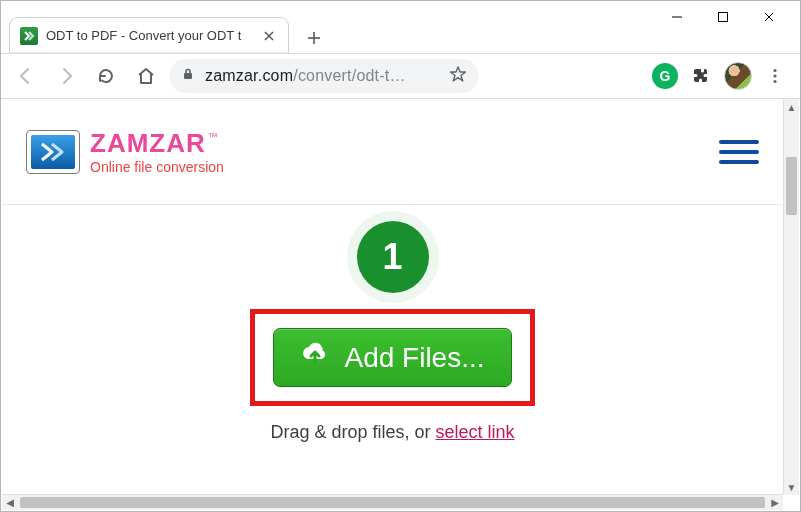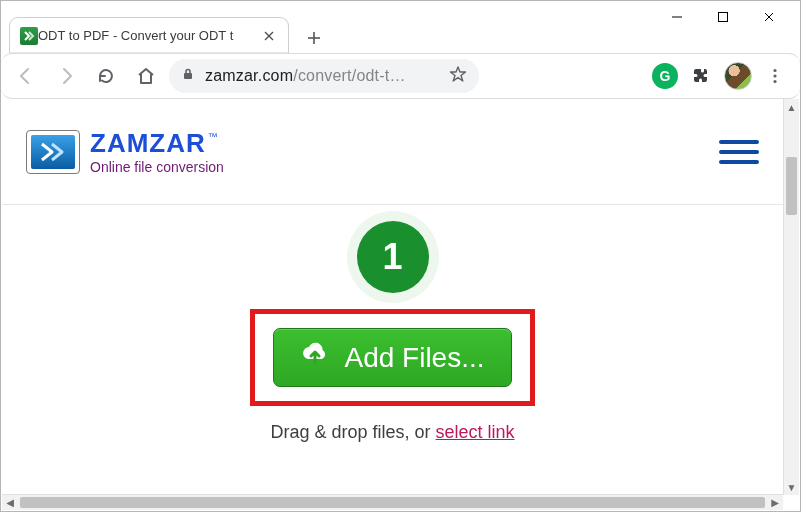--- a/index.html
+++ b/index.html
@@ -18,21 +18,21 @@
     font-size: 14px; color: #000;
   }
   .tabstrip {
     position: absolute; left: 8px; top: 14px; height: 38px; display: flex; align-items: flex-end;
     gap: 0;
   }
   .tab {
     height: 36px; min-width: 280px; max-width: 330px; background: #fff;
     border: 1px solid #cfcfcf; border-bottom: none;
     border-top-left-radius: 9px; border-top-right-radius: 9px;
-    display: flex; align-items: center; padding: 0 10px; gap: 0;
+    display: flex; align-items: center; padding: 0 10px; gap: 8px;
     box-shadow: 0 -1px 0 #e9e9e9 inset;
   }
   .tab .favicon {
     width: 18px; height: 18px; background: linear-gradient(180deg,#2f9e48,#1d7a33);
     border-radius: 2px; display: flex; align-items: center; justify-content: center;
   }
   .tab .favicon svg { display:block; }
   .tab .tab-title {
     flex: 1; white-space: nowrap; overflow: hidden; text-overflow: ellipsis;
     font-size: 13px; color: #3b3b3b;
@@ -41,21 +41,21 @@
     width: 18px; height: 18px; display:flex; align-items:center; justify-content:center;
     font-size: 14px; color:#555;
   }
   .newtab-btn {
     width: 30px; height: 30px; margin-left: 10px; display:flex; align-items:center; justify-content:center;
     font-size: 20px; color:#555;
   }
   
   .toolbar {
     height: 46px; border-top: 1px solid #dcdcdc; border-bottom: 1px solid #dcdcdc;
-    display: flex; align-items: center; padding: 0 8px; gap: 6px; background:#fff;border-radius:11px;
+    display: flex; align-items: center; padding: 0 8px; gap: 6px; background:#fff;
   }
   .tbtn {
     width: 34px; height: 34px; display:flex; align-items:center; justify-content:center;
     color:#5f6368; border-radius:50%;
   }
   .tbtn.disabled { color:#bcbcbc; }
   .omnibox {
     flex:1; height: 34px; background:#f1f3f4; border-radius:17px;
     display:flex; align-items:center; padding:0 12px; gap:10px; color:#5f6368;
     max-width: 310px;
@@ -116,23 +116,23 @@
   .logo { display:flex; align-items:center; gap:10px; }
   .logo-mark {
     width:54px; height:44px; background:#fff; border:1px solid #7a7a7a; border-radius:4px;
     display:flex; align-items:center; justify-content:center;
   }
   .logo-mark .inner {
     width:44px; height:34px; background:linear-gradient(180deg,#3aa0e8,#0a5ca3);
     border-radius:2px; display:flex; align-items:center; justify-content:center;
   }
   .logo-text { display:flex; flex-direction:column; line-height:1; }
-  .logo-text .brand { font-size:26px; font-weight:700; letter-spacing:1px; color:#1d4ed8; display:flex; align-items:flex-start; gap:2px;}
+  .logo-text .brand { font-size:26px; font-weight:700; letter-spacing:1px; color:#ec4899; display:flex; align-items:flex-start; gap:2px;}
   .logo-text .brand .tm { font-size:10px; font-weight:400; position:relative; top:2px; }
-  .logo-text .tagline { font-size:14px; color:#701a75; margin-top:4px; }
+  .logo-text .tagline { font-size:14px; color:#ef4444; margin-top:4px; }
   .hamburger { width:40px; height:32px; display:flex; flex-direction:column; justify-content:center; gap:6px; }
   .hamburger span { height:4px; background:#0d4aa0; border-radius:2px; }
   .main {
     display:flex; flex-direction:column; align-items:center; padding-top:16px; gap:16px;
   }
   .step-badge {
     width:72px; height:72px; border-radius:50%; background:#1a8f2e; color:#fff;
     display:flex; align-items:center; justify-content:center; font-size:36px; font-weight:700;
     box-shadow: 0 0 0 10px #eef7ee;
   }

